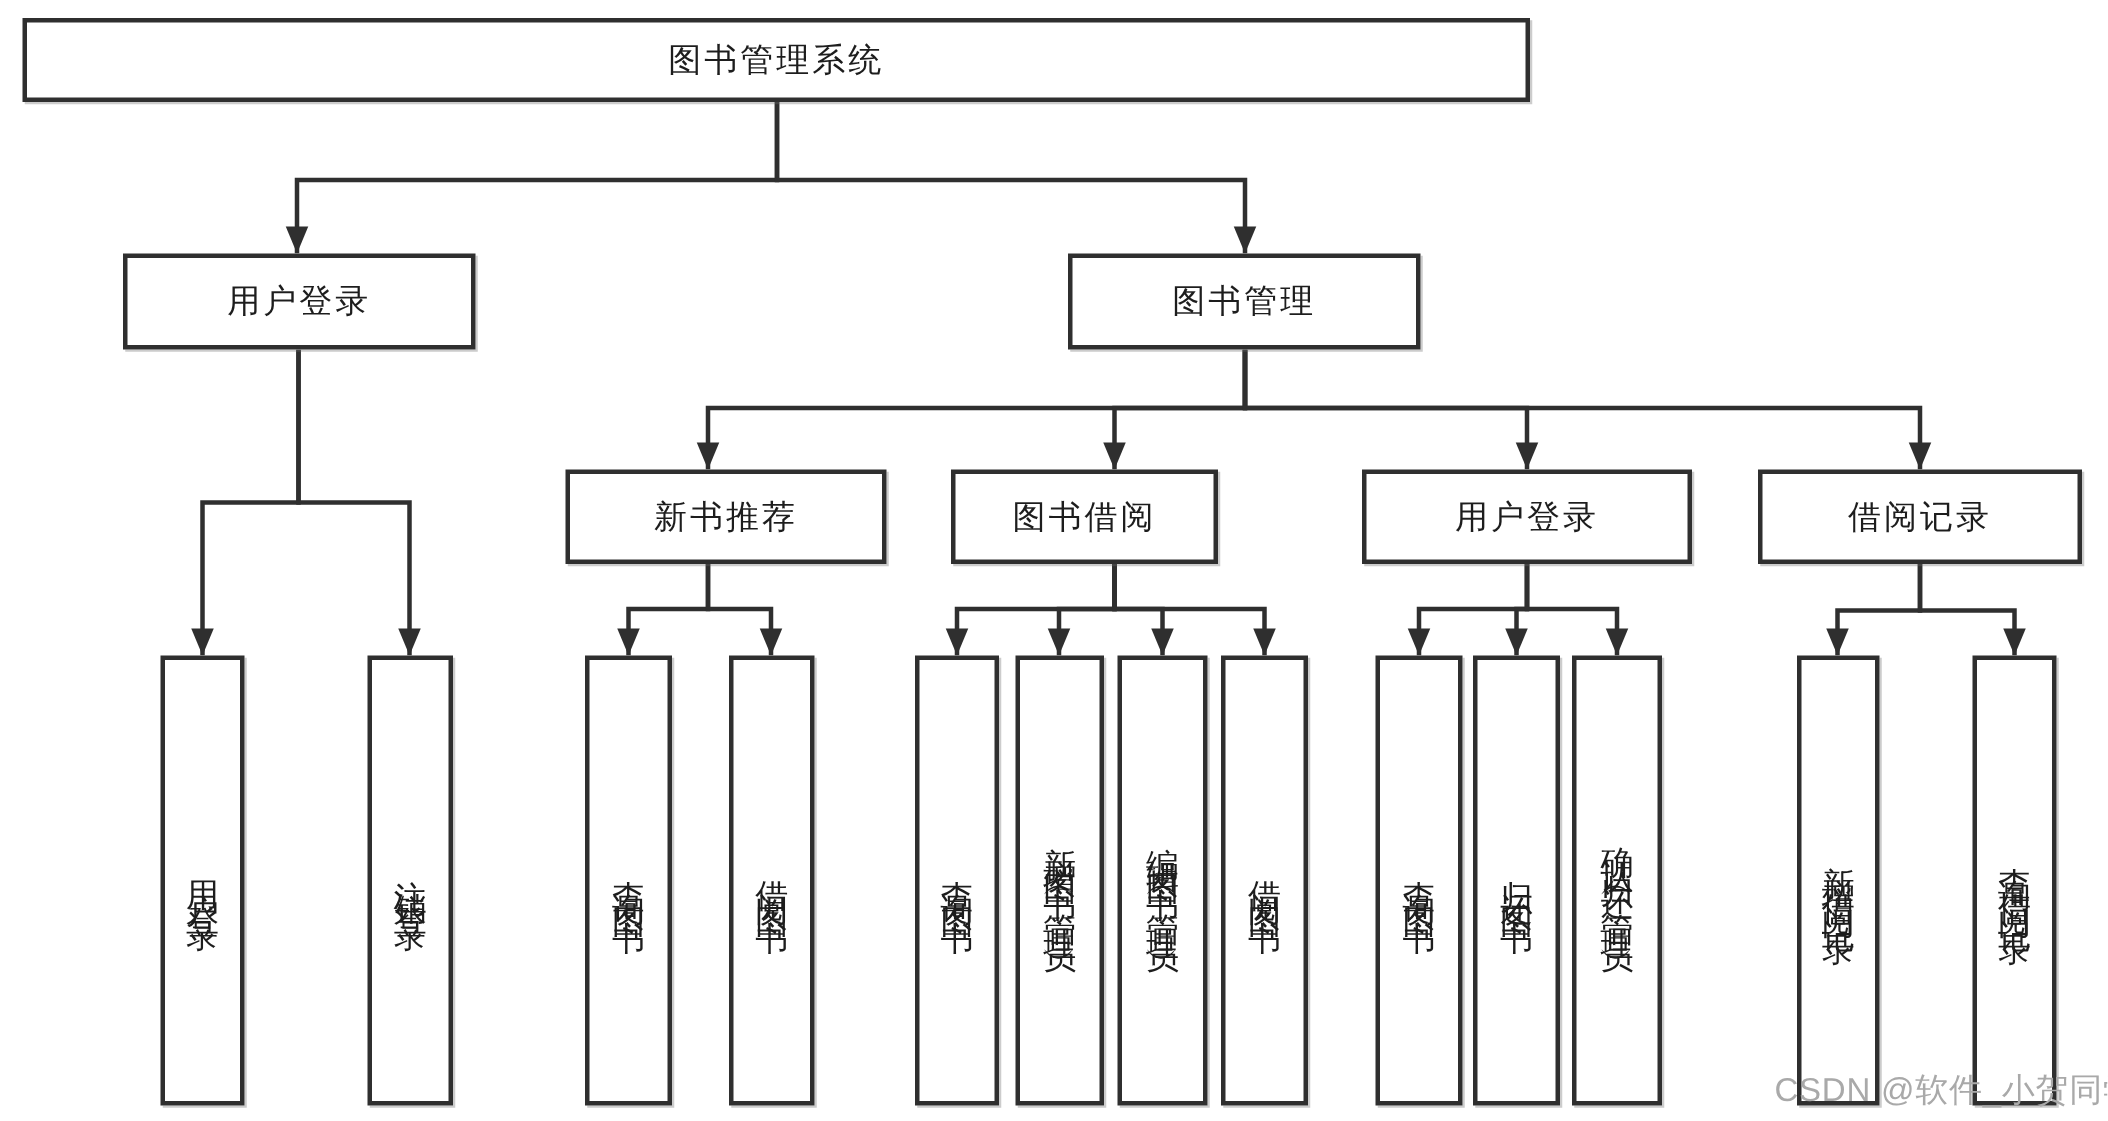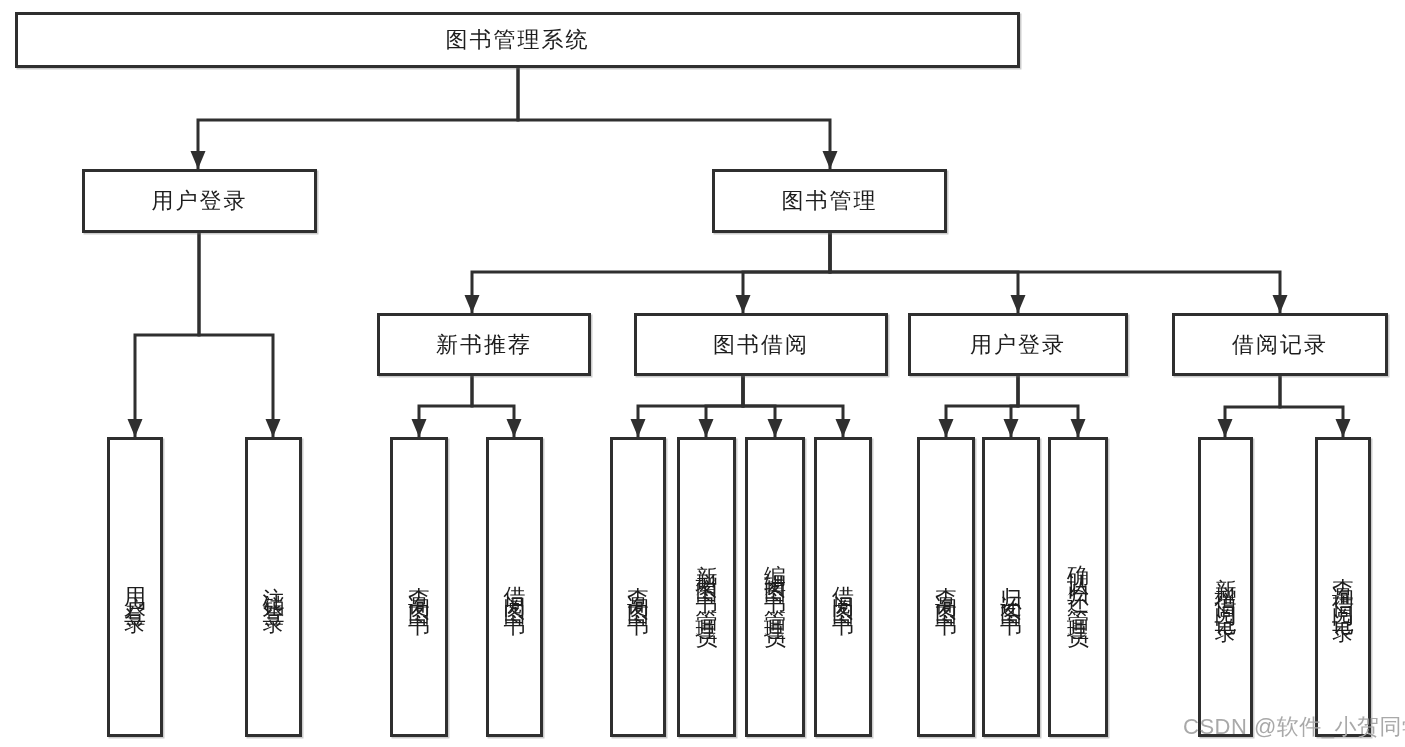--- a/index.html
+++ b/index.html
@@ -103,21 +103,21 @@
       </div>
       <div class="node h" style="left: 82px; top: 169px; width: 235px; height: 64px;">
         <span>用户登录</span>
       </div>
       <div class="node h" style="left: 712px; top: 169px; width: 235px; height: 64px;">
         <span>图书管理</span>
       </div>
       <div class="node h" style="left: 365px; top: 313px; width: 214px; height: 63px; margin-left: 12px;">
         <span>新书推荐</span>
       </div>
-      <div class="node h" style="left: 634px; top: 313px; width: 254px; height: 63px;">
+      <div class="node h" style="left: 634px; top: 313px; width: 178px; height: 63px;">
         <span>图书借阅</span>
       </div>
       <div class="node h" style="left: 908px; top: 313px; width: 220px; height: 63px;">
         <span>用户登录</span>
       </div>
       <div class="node h" style="left: 1172px; top: 313px; width: 216px; height: 63px;">
         <span>借阅记录</span>
       </div>
       <div class="node v" style="left: 107px; top: 437px; width: 56px; height: 300px;">
         <span>用户登录</span>

